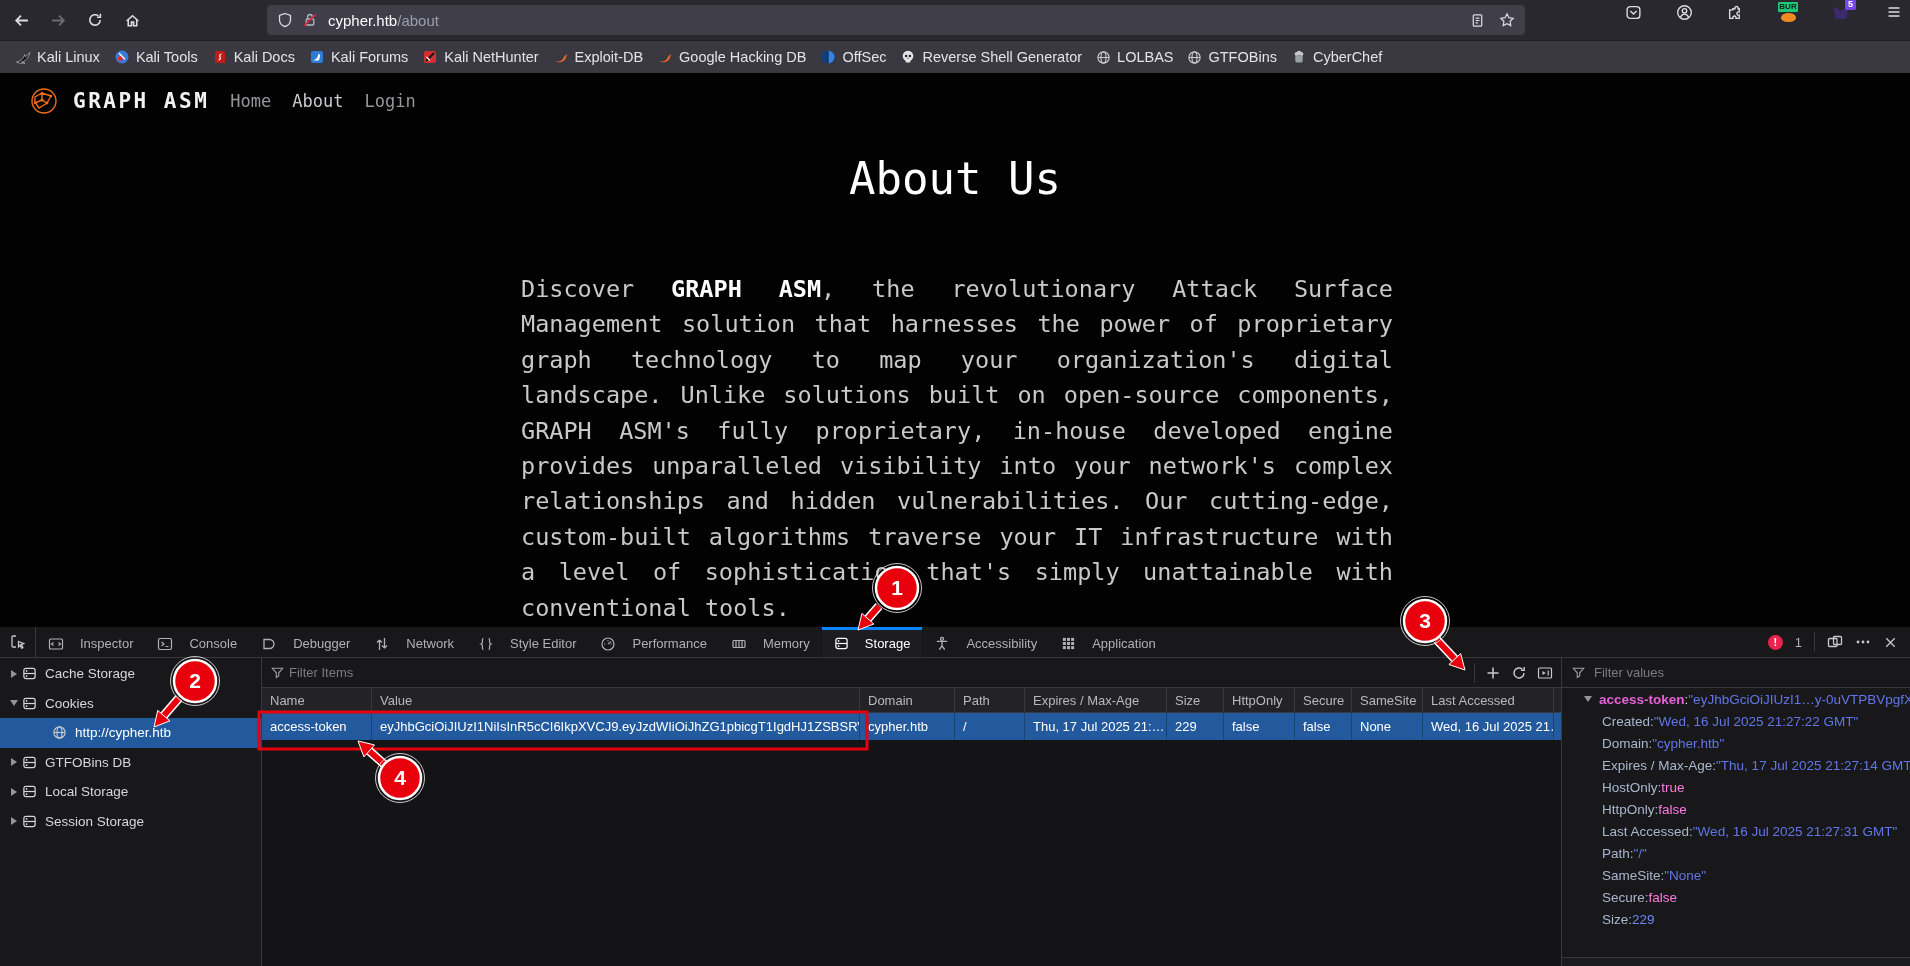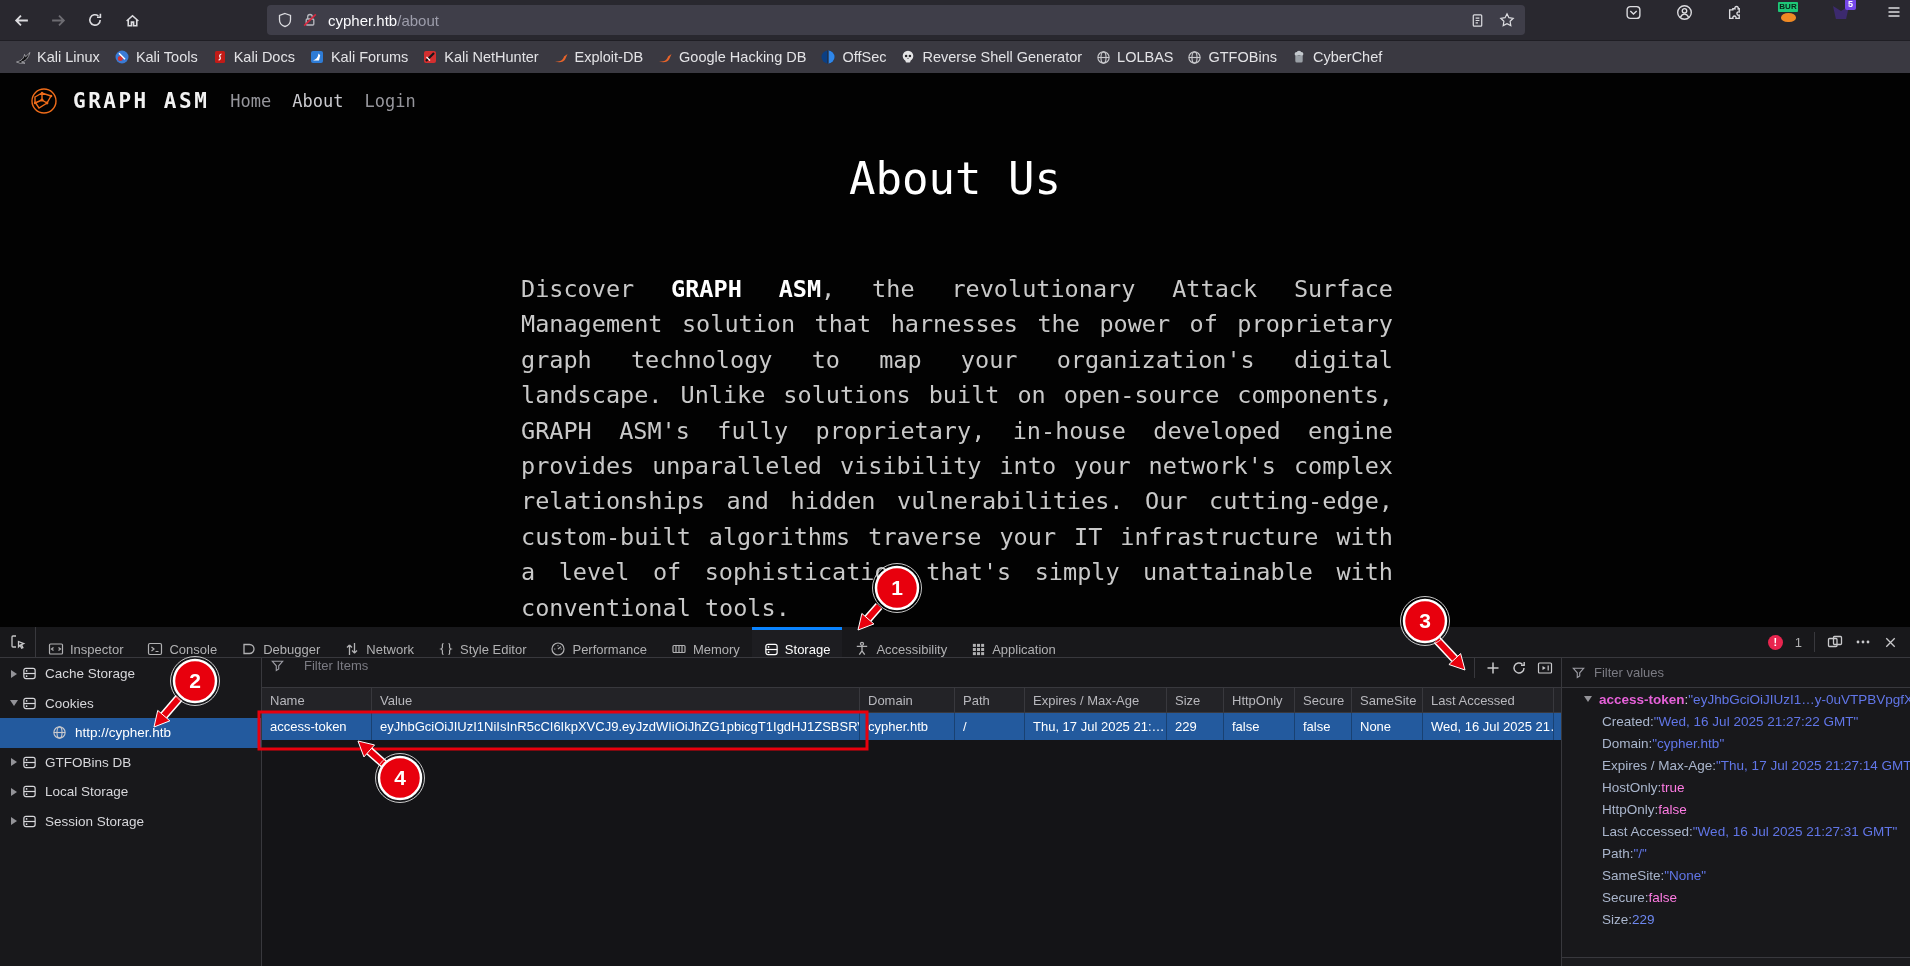--- a/index.html
+++ b/index.html
@@ -49,21 +49,21 @@
   #about-para{position:absolute;top:199px;left:521px;width:872px;font-family:"DejaVu Sans Mono",monospace;
     font-size:23.5px;line-height:35.4px;color:#c9c9c9;text-align:justify}
   #about-para strong{color:#fff}
 
   
   #devtools{position:absolute;left:0;top:627px;width:1910px;height:339px;background:#141417;
     color:#b1b1b3;font-size:13px;z-index:6}
   #dt-tabs{height:31px;background:#18181b;border-bottom:1px solid #38383d;display:flex;align-items:stretch}
   .dt-pick{width:36px;border-right:1px solid #38383d;display:flex;align-items:center;justify-content:center;color:#c6c6c8}
   #dt-tab-list{display:flex;align-items:stretch}
-  .dt-tab{display:flex;align-items:flex-end;gap:6px;padding:0 12px;border-top:3px solid transparent;
+  .dt-tab{display:flex;align-items:center;gap:16px;padding:0 12px;border-top:3px solid transparent;
     color:#b1b1b3;white-space:nowrap}
   .dt-tab.active{color:#fff;border-top-color:var(--accent-blue,#0a84ff);background:#1d1d21}
   #dt-tabs-right{margin-left:auto;display:flex;align-items:center;gap:12px;padding-right:12px}
   .err-badge{width:15px;height:15px;border-radius:50%;background:#e8254f;color:#fff;font-size:11px;
     font-weight:bold;display:flex;align-items:center;justify-content:center}
   .vsep{width:1px;height:20px;background:#38383d}
   .tool-ic{color:#c9c9cc;display:flex;align-items:center;justify-content:center}
 
   #dt-main{display:flex;height:308px}
   
@@ -71,22 +71,22 @@
   .sb-row{height:29.5px;display:flex;align-items:center;color:#d7d7db;font-size:13.5px;white-space:nowrap}
   .sb-row.selected{background:var(--select-blue,#235a9e);color:#fff}
   .sb-tw{width:16px;margin-left:6px;display:flex;justify-content:center}
   .tw-r{width:0;height:0;border-left:6px solid #939398;border-top:4.5px solid transparent;border-bottom:4.5px solid transparent}
   .tw-d{width:0;height:0;border-top:6px solid #939398;border-left:4.5px solid transparent;border-right:4.5px solid transparent}
   .sb-ic{margin:0 8px 0 0;display:flex}
   .sb-row .ind{width:30px}
 
   
   #dt-table{flex:1;display:flex;flex-direction:column;background:#141417;min-width:0}
-  #dt-table-toolbar{height:30px;border-bottom:1px solid #38383d;display:flex;align-items:flex-start;
-    background:#18181b;padding:0 8px;gap:19px}
+  #dt-table-toolbar{height:30px;border-bottom:1px solid #38383d;display:flex;align-items:center;
+    background:#18181b;padding:0 8px;gap:4px}
   #dt-table-toolbar input{flex:1;background:transparent;border:none;color:#fbfbfe;font-size:13px;min-width:0}
   #dt-table-toolbar input::placeholder{color:#7b7b83}
   .tb-right{display:flex;align-items:center;gap:10px;margin-left:auto}
   #dt-header{height:25px;background:#232327;display:flex;border-bottom:1px solid #38383d}
   .th{display:flex;align-items:center;padding-left:8px;border-right:1px solid #38383d;
     color:#b8b8bd;overflow:hidden;white-space:nowrap;flex-shrink:0}
   #dt-row{height:27px;display:flex;background:var(--select-blue,#235a9e);color:#fff}
   .td{display:flex;align-items:center;padding-left:8px;border-right:1px solid rgba(0,0,0,.28);
     overflow:hidden;white-space:nowrap;flex-shrink:0}
 

